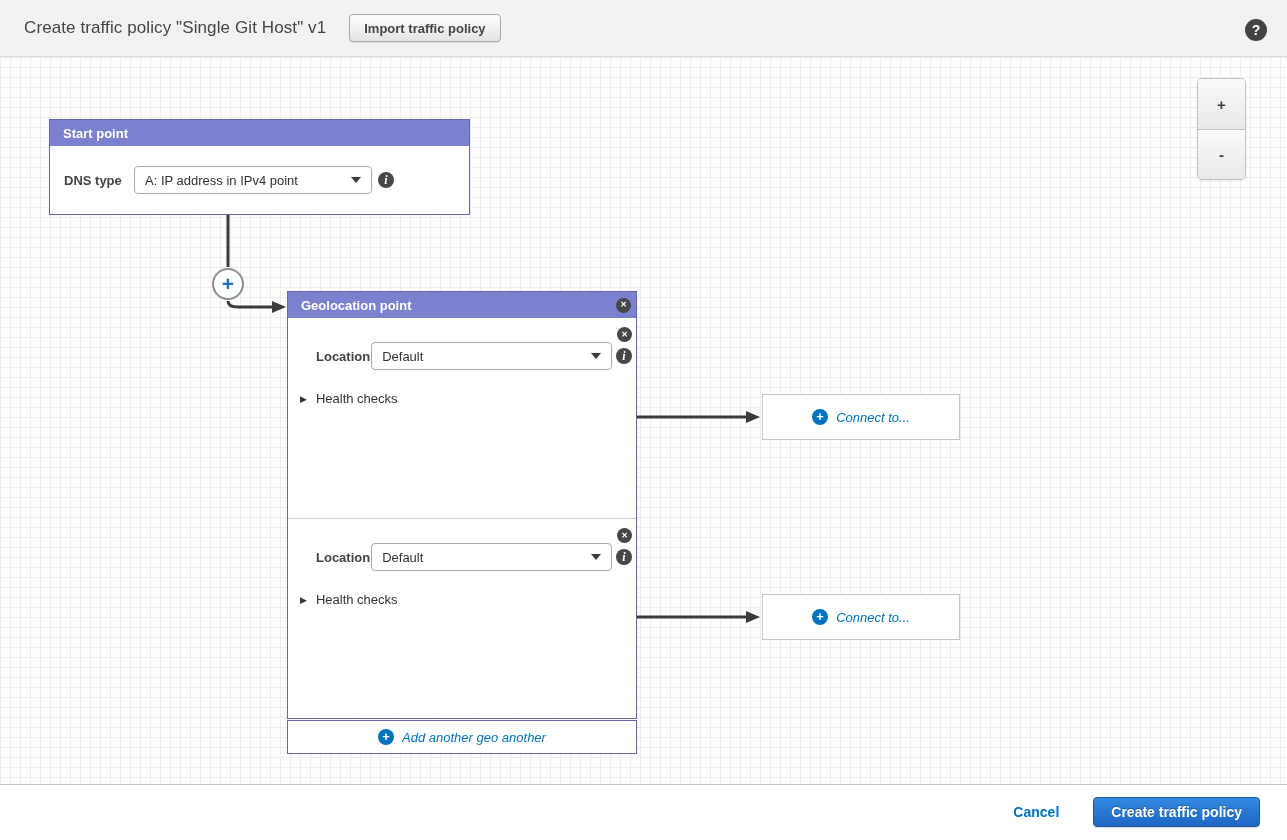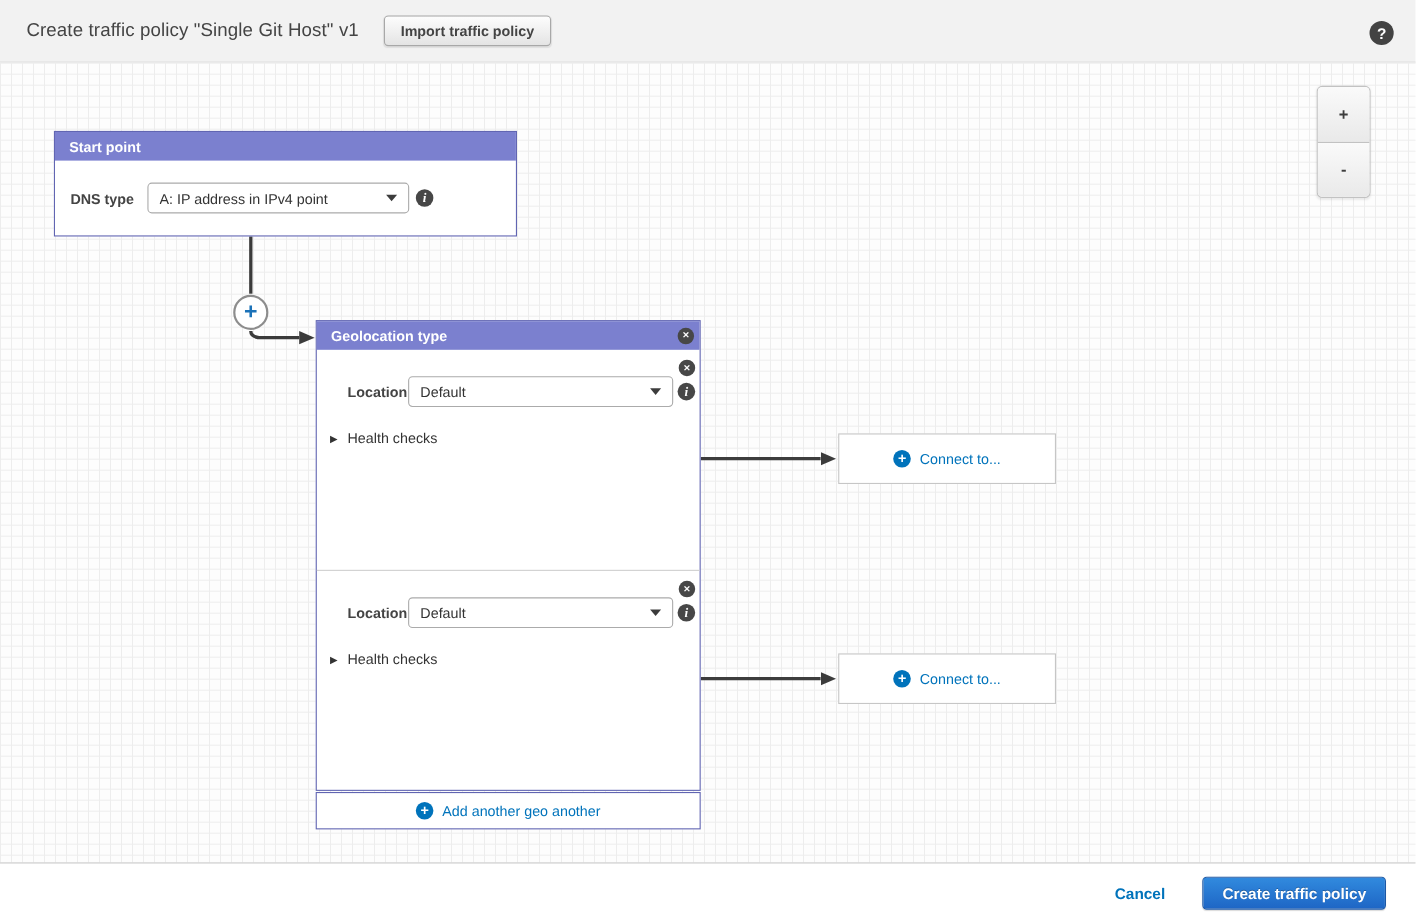--- a/index.html
+++ b/index.html
@@ -98,21 +98,21 @@
   .geo-footer {
     position: absolute; left: 287px; top: 663px; width: 350px; height: 34px;
     background: #fff; border: 1px solid var(--node-border-purple, #6165b2);
     display: flex; align-items: center; justify-content: center; gap: 8px; cursor: pointer;
   }
   .blue-plus {
     width: 16px; height: 16px; border-radius: 50%; background: var(--link-blue, #0073bb);
     color: #fff; font-size: 13px; font-weight: bold; display: flex; align-items: center;
     justify-content: center; line-height: 1; padding-bottom: 1px; flex: none;
   }
-  .link-text { color: var(--link-blue, #0073bb); font-size: 13px; }
+  .link-text { color: var(--link-blue, #0073bb); font-size: 13px; font-style: italic; }
 
   
   .connect-box {
     position: absolute; left: 762px; width: 198px; height: 46px; background: #fff;
     border: 1px solid #c6c6c6; display: flex; align-items: center; justify-content: center;
     gap: 8px; cursor: pointer;
   }
   .connect-1 { top: 337px; }
   .connect-2 { top: 537px; }
 
@@ -179,21 +179,21 @@
         <span class="caret"></span>
       </div>
       <span class="info-icon">i</span>
     </div>
   </div>
 
   <div class="plus-connector">+</div>
 
   <div class="node geo-box">
     <div class="node-header">
-      <span class="hdr-label">Geolocation type</span>
+      <span class="hdr-label">Geolocation point</span>
       <span class="close-icon" style="margin-right:5px;">✕</span>
     </div>
 
     <div class="geo-section">
       <span class="close-icon">✕</span>
       <div class="loc-row">
         <span class="field-label">Location</span>
         <div class="select loc-select">
           <span class="sel-text">Default</span>
           <span class="caret"></span>

